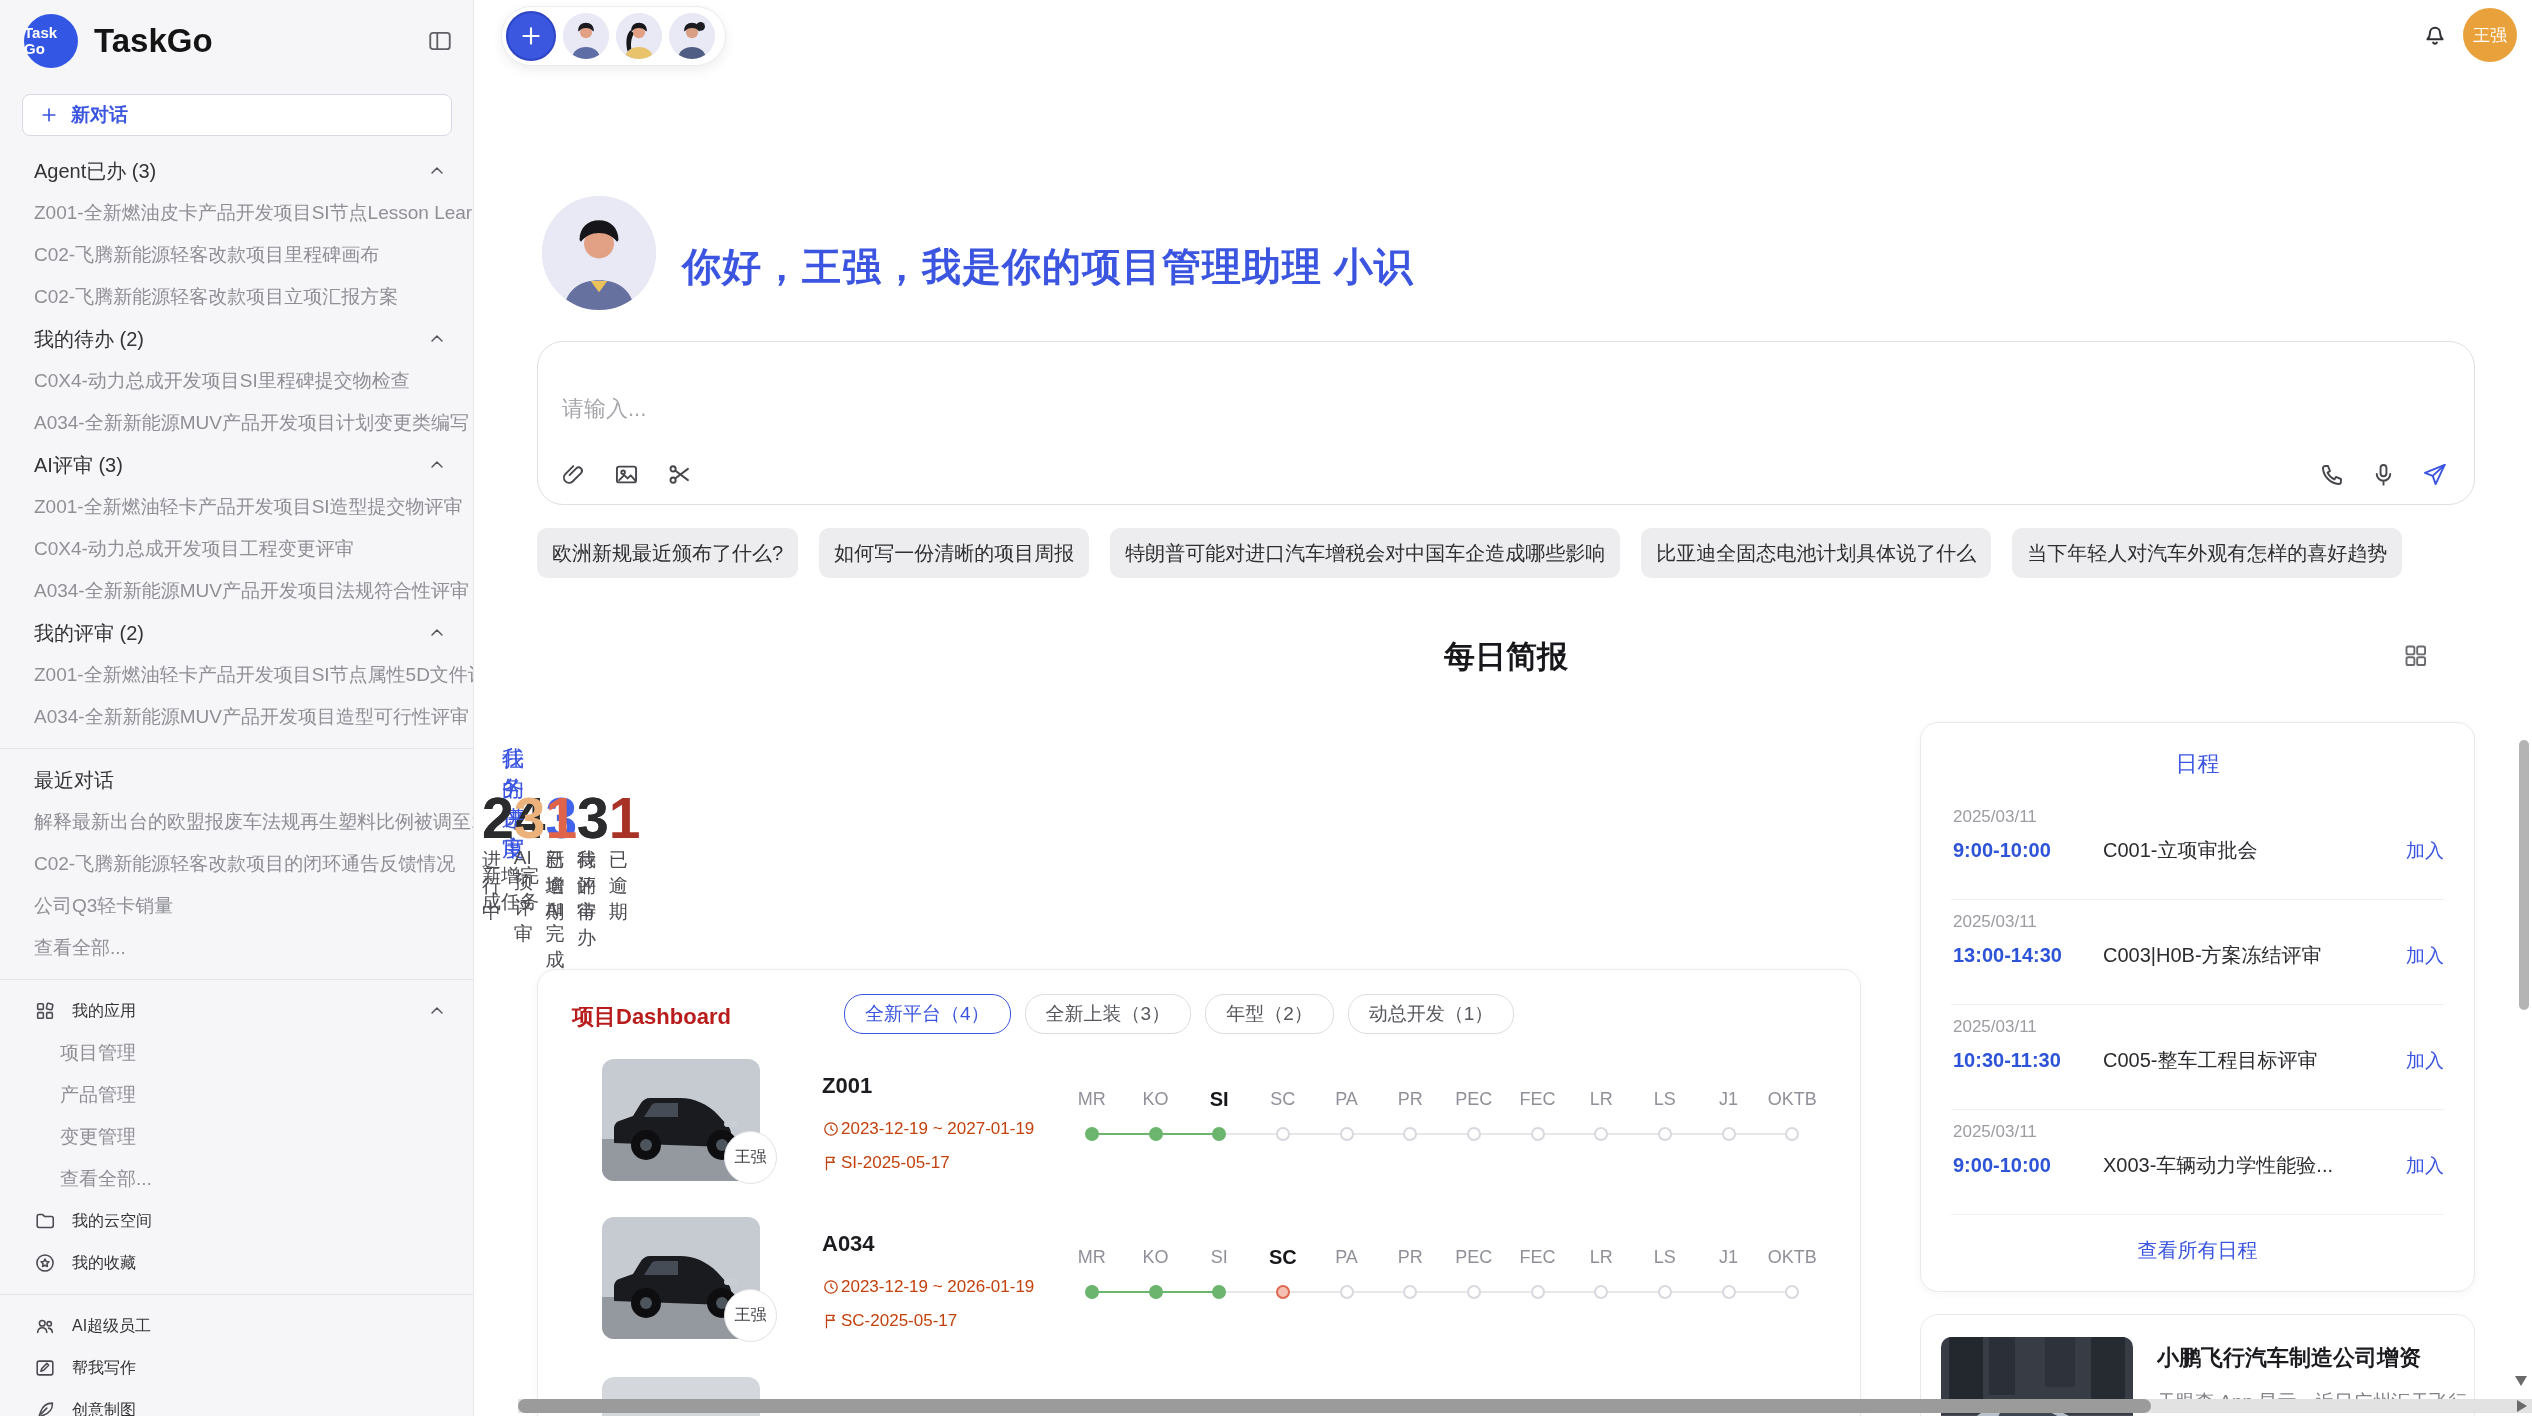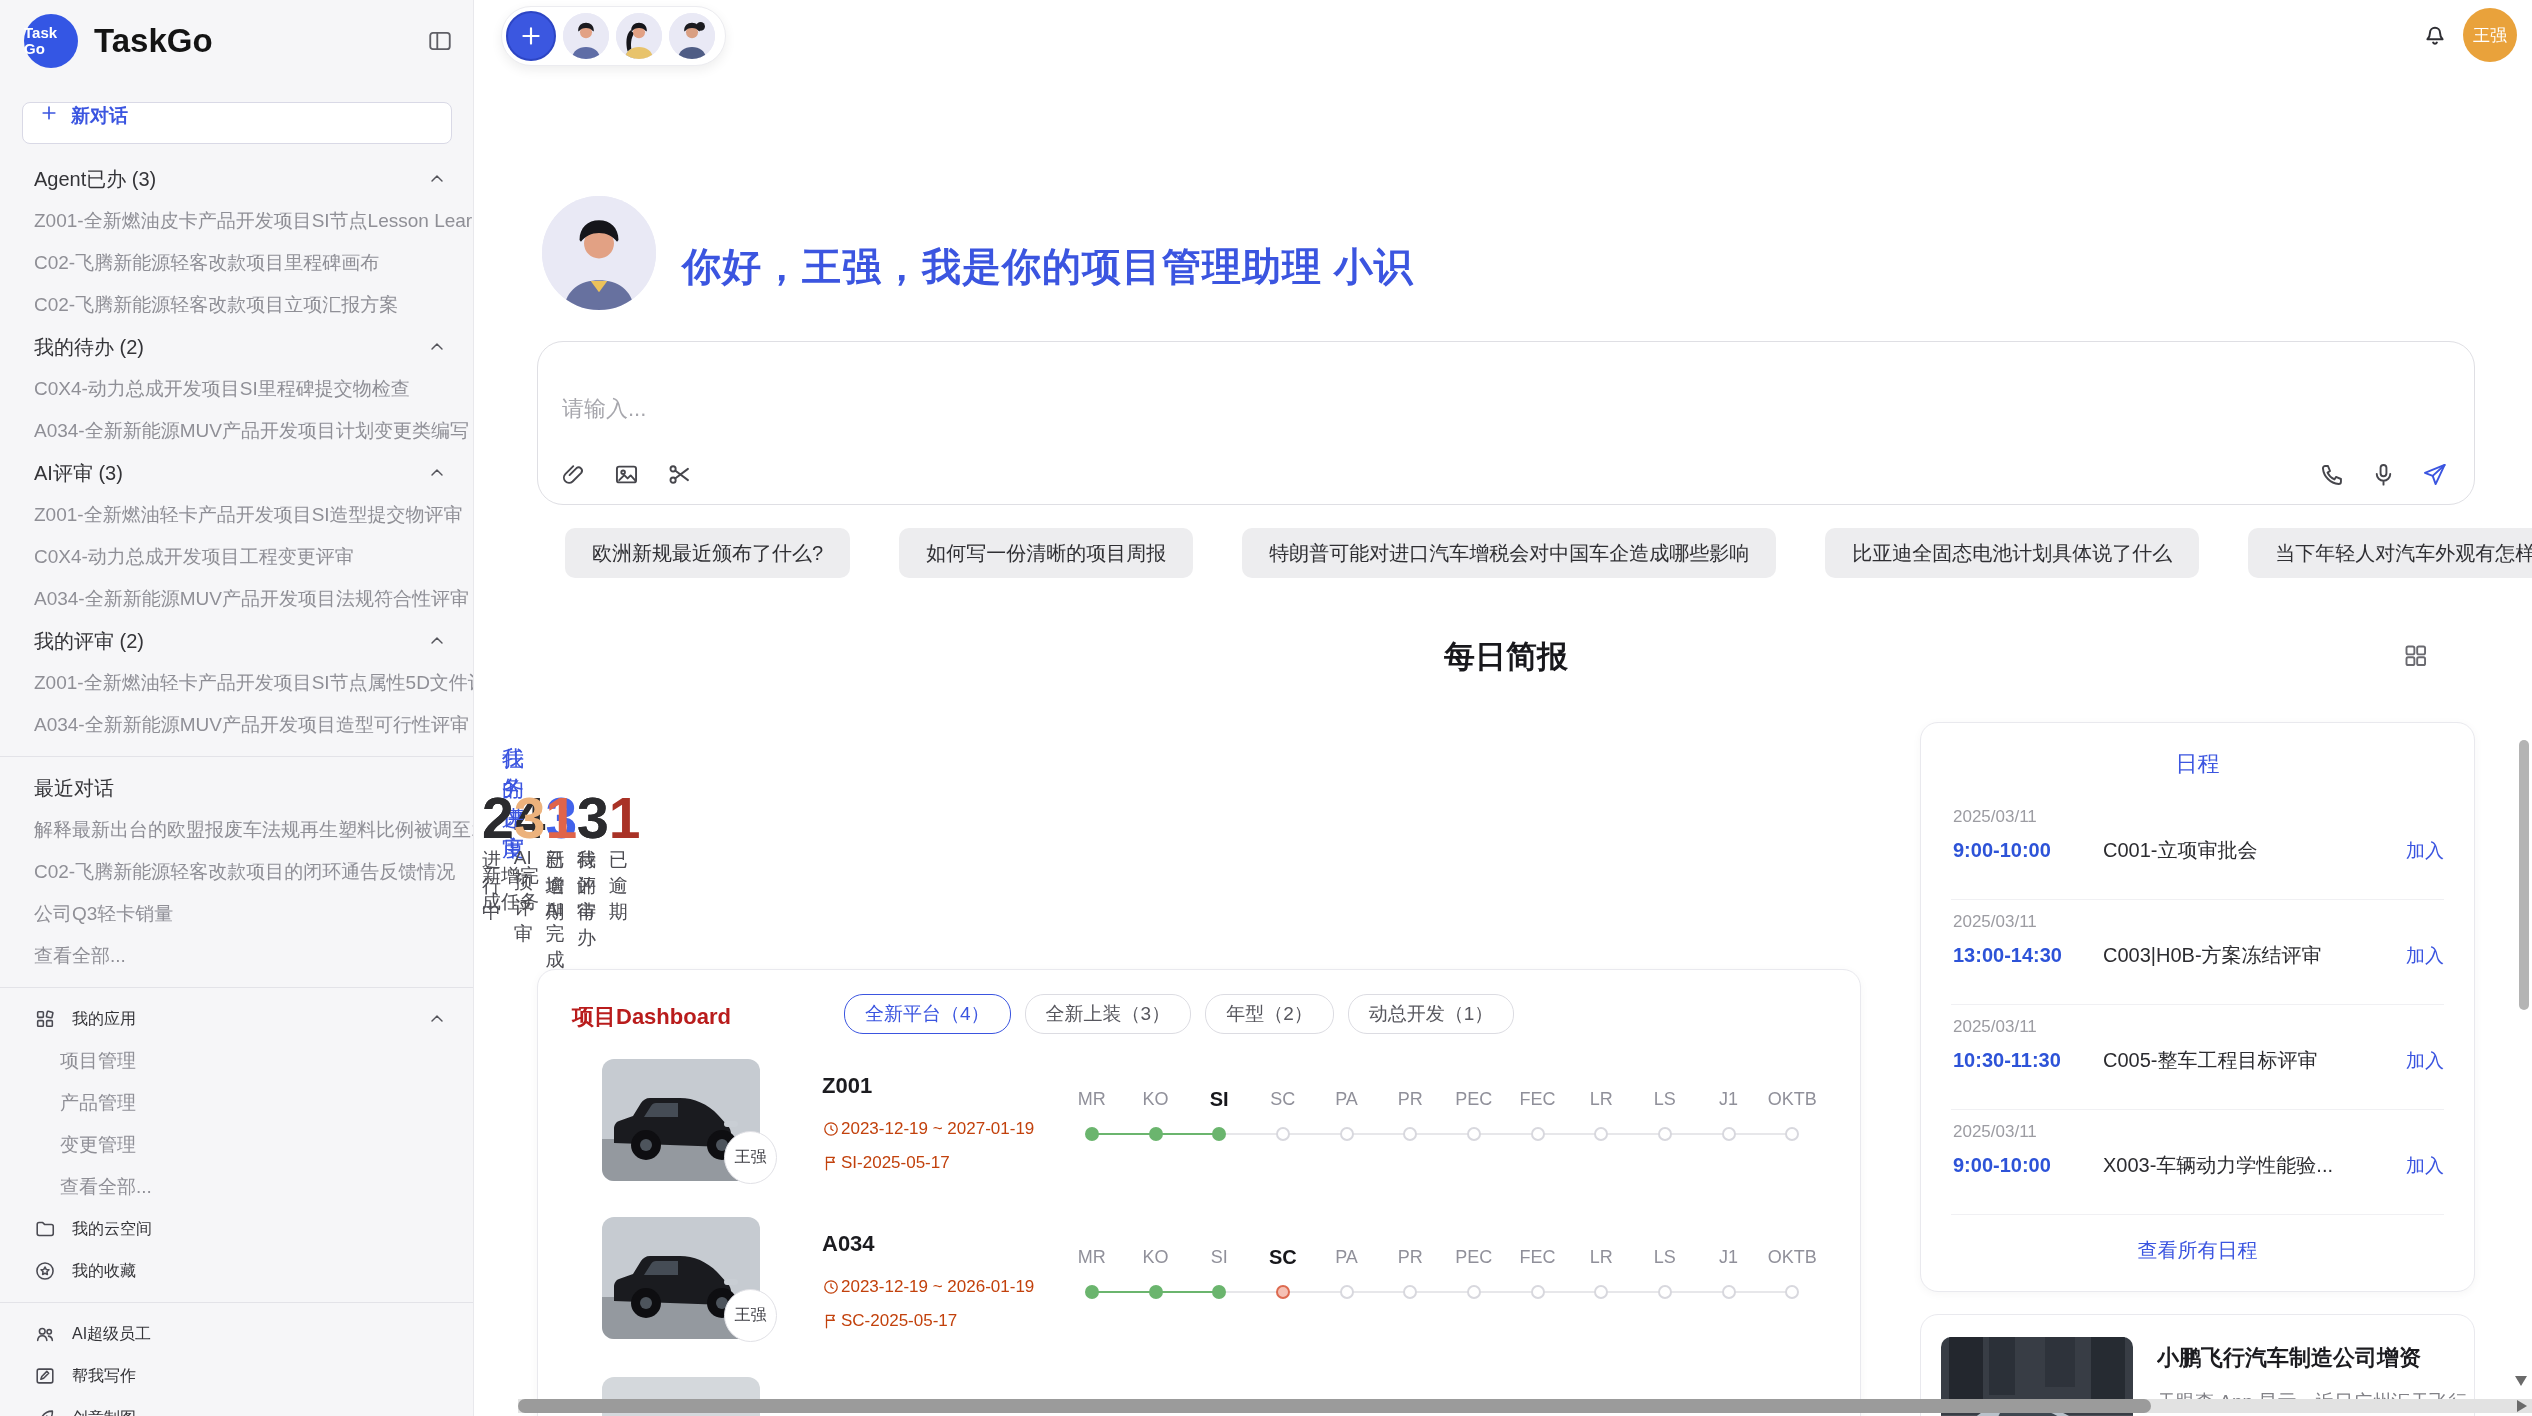--- a/index.html
+++ b/index.html
@@ -4,21 +4,21 @@
 <style>
   html,body{margin:0;padding:0;background:#fff;}
   .app{position:relative;width:2532px;height:1416px;overflow:hidden;background:#fff;
        font-family:"Liberation Sans","DejaVu Sans",sans-serif;-webkit-font-smoothing:antialiased;}
   
   .sidebar{position:absolute;left:0;top:0;width:474px;height:100%;background:#f6f6f8;border-right:1px solid #e8e8ec;box-sizing:border-box;}
   .side-head{display:flex;align-items:center;padding:14px 20px 10px 24px;}
   .logo{width:54px;height:54px;border-radius:50%;background:#3456e4;color:#fff;display:flex;flex-direction:column;align-items:flex-start;justify-content:center;font-size:15px;font-weight:700;line-height:1.05;flex:none;}
   .app-title{font-size:33px;font-weight:700;color:#141414;margin-left:16px;flex:1;}
   .collapse-btn{width:26px;height:26px;color:#5f5f66;cursor:pointer;}
-  .new-chat{display:flex;gap:12px;margin:24px 22px 4px;width:430px;height:42px;background:#fff;border:1px solid #d9d9e6;border-radius:8px;color:#3b55e0;font-size:19px;font-weight:700;padding:0 0 0 16px;box-sizing:border-box;cursor:pointer;font-family:inherit;}
+  .new-chat{display:flex;align-items:center;gap:12px;margin:16px 22px 4px;width:430px;height:42px;background:#fff;border:1px solid #d9d9e6;border-radius:8px;color:#3b55e0;font-size:19px;font-weight:700;padding:0 0 0 16px;box-sizing:border-box;cursor:pointer;font-family:inherit;}
   .new-chat .ic{width:20px;height:20px;}
   .side-scroll{padding-top:10px;}
   .sec-head{position:relative;height:42px;display:flex;align-items:center;padding:0 50px 0 34px;font-size:20px;color:#343438;font-weight:500;}
   .chev{position:absolute;right:26px;top:50%;margin-top:-10px;width:20px;height:20px;color:#55555c;}
   .side-item{height:42px;display:flex;align-items:center;padding:0 6px 0 34px;font-size:19px;color:#8f8f96;white-space:nowrap;overflow:hidden;cursor:pointer;}
   .sub-item{padding-left:60px;}
   .side-div{height:1px;background:#e3e3e8;margin:10px 0;}
   .icon-item{position:relative;height:42px;display:flex;align-items:center;gap:16px;padding:0 50px 0 34px;font-size:16px;color:#343438;cursor:pointer;white-space:nowrap;}
   .icon-item .ic{width:22px;height:22px;color:#4a4a52;flex:none;}
   .ic{display:block;}
@@ -33,21 +33,21 @@
   .greet-av{position:absolute;left:68px;top:196px;width:114px;height:114px;border-radius:50%;overflow:hidden;background:#e9e9f5;}
   .greet-text{position:absolute;left:208px;top:240px;font-size:39px;font-weight:700;color:#3b55e0;letter-spacing:1px;}
   .composer{position:absolute;left:63px;top:341px;width:1938px;height:164px;box-sizing:border-box;border:1px solid #dfdfe4;border-radius:26px;background:#fff;}
   .placeholder{position:absolute;left:24px;top:52px;font-size:22px;color:#a7a7ad;}
   .comp-icons{position:absolute;bottom:16px;display:flex;gap:26px;color:#46464c;}
   .comp-icons.left{left:22px;}
   .comp-icons.right{right:26px;gap:24px;}
   .comp-icons .ic{width:27px;height:27px;cursor:pointer;}
   .send{color:#3b55e0;}
   .chips{position:absolute;left:63px;top:528px;display:flex;gap:21px;}
-  .chip{height:50px;display:flex;align-items:center;padding:0 27px;background:#ededef;border-radius:10px;font-size:20px;color:#2f2f33;cursor:pointer;white-space:nowrap;margin-left:28px;}
+  .chip{height:50px;display:flex;align-items:center;padding:0 15px;background:#ededef;border-radius:10px;font-size:20px;color:#2f2f33;cursor:pointer;white-space:nowrap;}
   .brief-title{position:absolute;left:63px;width:1938px;top:636px;text-align:center;font-size:31px;font-weight:700;color:#18181c;}
   .brief-grid{position:absolute;left:1928px;top:642px;width:27px;height:27px;color:#6a6a70;cursor:pointer;}
   .stat-card{position:absolute;top:722px;height:213px;background:#f6f6f8;border-radius:18px;box-sizing:border-box;}
   .stat-title{position:absolute;left:28px;top:22px;font-size:22px;color:#3b55e0;}
   .stat-row{position:absolute;left:8px;right:8px;top:64px;bottom:18px;display:flex;}
   .stat-cell{flex:1;display:flex;flex-direction:column;align-items:center;justify-content:space-between;padding:4px 0 2px;}
   .stat-num{font-size:57px;font-weight:600;line-height:1;}
   .tone-dark{color:#2b2b2e}.tone-blue{color:#4263eb}.tone-red{color:#a93226}.tone-orange{color:#ecb27c}.tone-salmon{color:#e0644a}
   .stat-label{font-size:19px;color:#4c4c52;}
   

